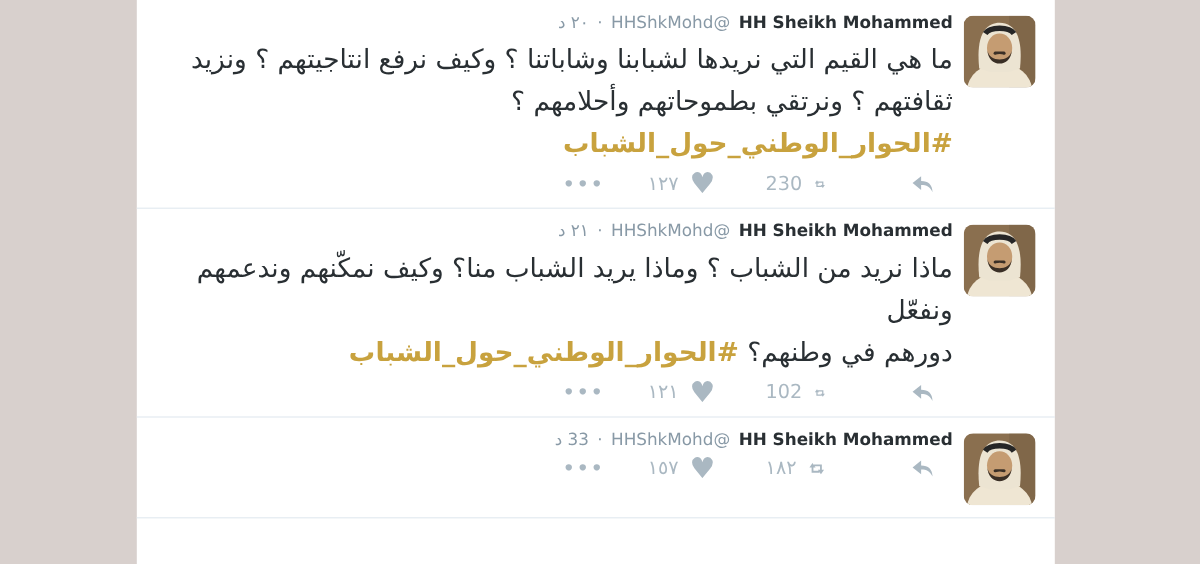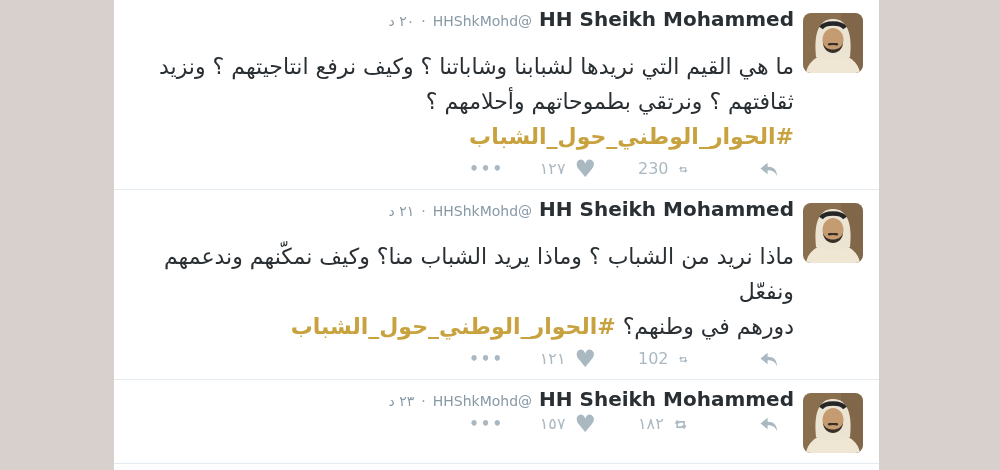--- a/index.html
+++ b/index.html
@@ -8,25 +8,25 @@
   }
   *{margin:0;padding:0;box-sizing:border-box;}
   html,body{width:1000px;height:470px;overflow:hidden;}
   body{background:var(--bg);font-family:"DejaVu Sans",sans-serif;}
   .feed{position:absolute;left:114px;top:0;width:765px;min-height:470px;background:var(--feed);}
   .tweet{display:flex;flex-direction:row;padding:9px 16px 10px 16px;border-bottom:1px solid var(--sep);column-gap:9px;}
   .avatar{flex:none;width:60px;height:60px;border-radius:8px;overflow:hidden;margin-top:4px;cursor:pointer;}
   .avatar svg{display:block;width:100%;height:100%;}
   .content{flex:1;min-width:0;}
   .tweet-header{display:flex;align-items:baseline;gap:7px;line-height:20px;}
-  .display-name{font-size:20px;font-weight:bold;color:var(--name);cursor:pointer;}
+  .display-name{font-size:14px;font-weight:bold;color:var(--name);cursor:pointer;}
   .handle{font-size:14px;color:var(--muted);cursor:pointer;}
   .dot{font-size:14px;color:var(--muted);}
   .time{font-size:14px;color:var(--muted);cursor:pointer;}
-  .tweet-text{font-size:22px;line-height:35px;color:var(--name);text-align:right;margin:18px 0 5px 0;}
+  .tweet-text{font-size:22px;line-height:35px;color:var(--name);text-align:right;margin:4px 0 5px 0;}
   .tweet-text .body{white-space:pre-line;}
   .hashtag{color:var(--gold);text-decoration:none;cursor:pointer;font-weight:bold;}
   .actions{display:flex;margin-top:3px;padding-left:0;padding-right:14px;gap:12px;align-items:center;}
   .action{width:80px;display:flex;align-items:center;gap:9px;color:var(--icon);cursor:pointer;}
   .action svg{display:block;}
   .count{font-size:16px;color:var(--icon);line-height:20px;margin-left:30px;}
   .heart{font-size:24px;line-height:20px;color:var(--icon);}
   .more-dots{font-size:15px;font-weight:bold;letter-spacing:2px;color:var(--icon);}
 </style>
 </head>
@@ -142,21 +142,21 @@
       <rect x="25" y="30" width="10" height="2.6" rx="1.3" fill="#3a2f26"></rect>
       <ellipse cx="30" cy="33.5" rx="3.4" ry="1.6" fill="#c59c72"></ellipse>
       <path d="M18 15 C22 9 38 9 42 15" stroke="#262626" stroke-width="4.5" fill="none"></path>
     </svg>
   </div>
   <div class="content">
     <header class="tweet-header">
       <span class="display-name">HH Sheikh Mohammed</span>
       <span class="handle">@HHShkMohd</span>
       <span class="dot">·</span>
-      <span class="time">٢٣ د</span>
+      <span class="time">33 د</span>
     </header>
     <div class="actions">
       <span class="action">
         <svg width="21" height="19" viewBox="0 0 22 20" aria-hidden="true">
           <path d="M9 3 L9 7.2 C15.5 7.2 18.8 10.5 19 17 C16.8 12.3 13.8 10.8 9 10.8 L9 15 L1.5 9 Z" fill="#aab8c2"></path>
         </svg>
       </span>
       <span class="action">
         <svg width="26" height="19" viewBox="0 0 26 19" aria-hidden="true">
           <path d="M7 7 L7 14 L17 14" stroke="#aab8c2" stroke-width="2.6" fill="none"></path>

